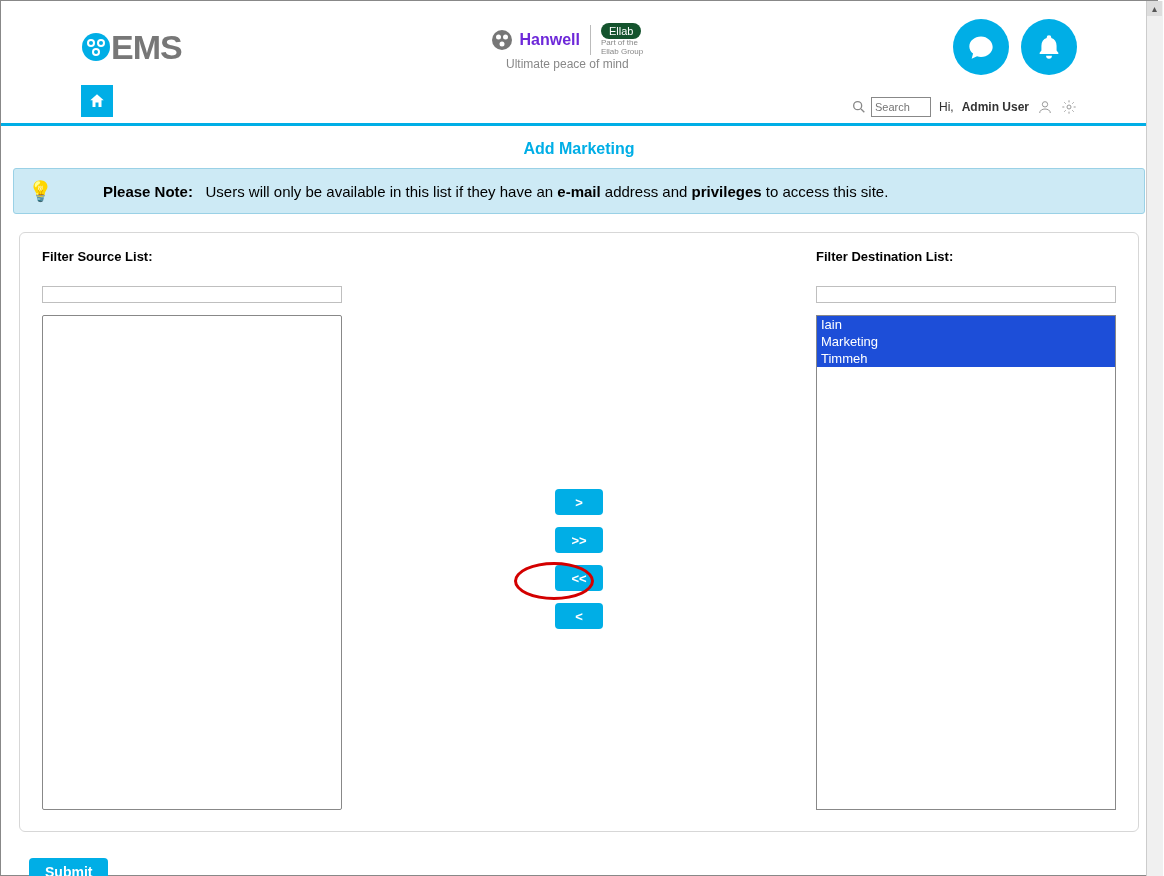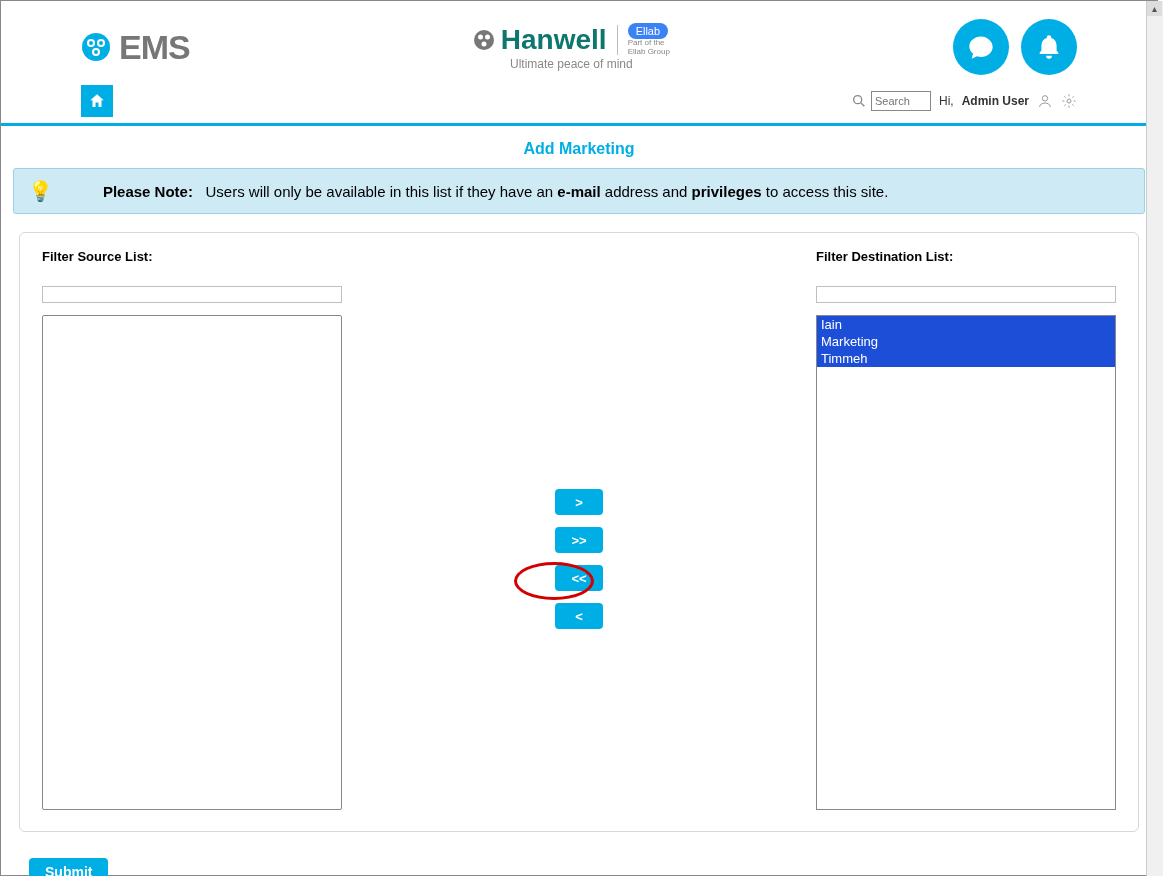--- a/index.html
+++ b/index.html
@@ -1,36 +1,36 @@
 <!DOCTYPE html>
 <html><head>
 <meta charset="utf-8">
 <style>
   *{box-sizing:border-box;margin:0;padding:0;}
   body{font-family:Arial,Helvetica,sans-serif;background:#fff;width:1164px;height:876px;position:relative;overflow:hidden;}
   .outer{border:1px solid #888;width:1158px;height:876px;position:relative;background:#fff;}
   .vscroll{position:absolute;right:-6px;top:0;width:17px;height:876px;background:#f0f0f0;border-left:1px solid #ccc;}
   .vscroll .up{width:15px;height:15px;background:#ddd;font-size:10px;text-align:center;line-height:15px;color:#555;}
   .header{display:flex;align-items:center;justify-content:space-between;padding:18px 80px 10px 80px;}
-  .logo-left{display:flex;align-items:center;gap:8px;}
+  .logo-left{display:flex;align-items:center;gap:0;}
   .ems-icon{width:30px;height:30px;position:relative;}
   .ems-icon svg{display:block;}
   .ems-text{font-size:34px;font-weight:600;color:#777;letter-spacing:-1px;}
   .logo-center{display:flex;flex-direction:column;align-items:center;color:#777;}
   .hanwell-row{display:flex;align-items:center;gap:6px;}
   .hanwell-icon{width:22px;height:22px;}
-  .hanwell-text{font-size:28px;font-weight:700;color:#0f766e;}
+  .hanwell-text{font-size:16px;font-weight:700;color:#6d28d9;}
   .tagline{font-size:12px;color:#888;}
-  .ellab-badge{background:#3b82f6;color:#fff;border-radius:10px;padding:2px 8px;font-size:11px;}
+  .ellab-badge{background:#14532d;color:#fff;border-radius:10px;padding:2px 8px;font-size:11px;}
   .ellab-sub{font-size:8px;color:#888;line-height:1.1;text-align:left;}
   .divider-v{width:1px;height:30px;background:#bbb;margin:0 4px;}
   .header-right{display:flex;gap:12px;}
   .circle-btn{width:56px;height:56px;border-radius:50%;background:#00aee6;display:flex;align-items:center;justify-content:center;cursor:pointer;}
   .circle-btn svg{fill:#fff;}
-  .subbar{display:flex;align-items:center;justify-content:space-between;padding:0 80px 6px 80px;}
+  .subbar{display:flex;align-items:flex-end;justify-content:space-between;padding:0 80px 6px 80px;}
   .home-btn{width:32px;height:32px;background:#00aee6;display:flex;align-items:center;justify-content:center;cursor:pointer;}
   .subbar-right{display:flex;align-items:center;gap:8px;font-size:12px;color:#333;}
   .search-wrap{display:flex;align-items:center;gap:4px;}
   .search-input{width:60px;height:20px;border:1px solid #888;font-size:11px;padding:1px 3px;color:#888;}
   .icon-sm{width:16px;height:16px;fill:#999;stroke:#999;}
   .topline{height:3px;background:#00aee6;width:100%;}
   .page-title{text-align:center;padding:14px 0 10px;font-size:16px;font-weight:700;color:#00aee6;}
   .note-box{margin:0 12px 18px;background:#cdeaf5;border:1px solid #9ad1e6;border-radius:3px;padding:10px 14px;display:flex;align-items:center;gap:10px;}
   .bulb{color:#f6c034;font-size:20px;}
   .note-text{font-size:15px;color:#000;margin-left:40px;}

